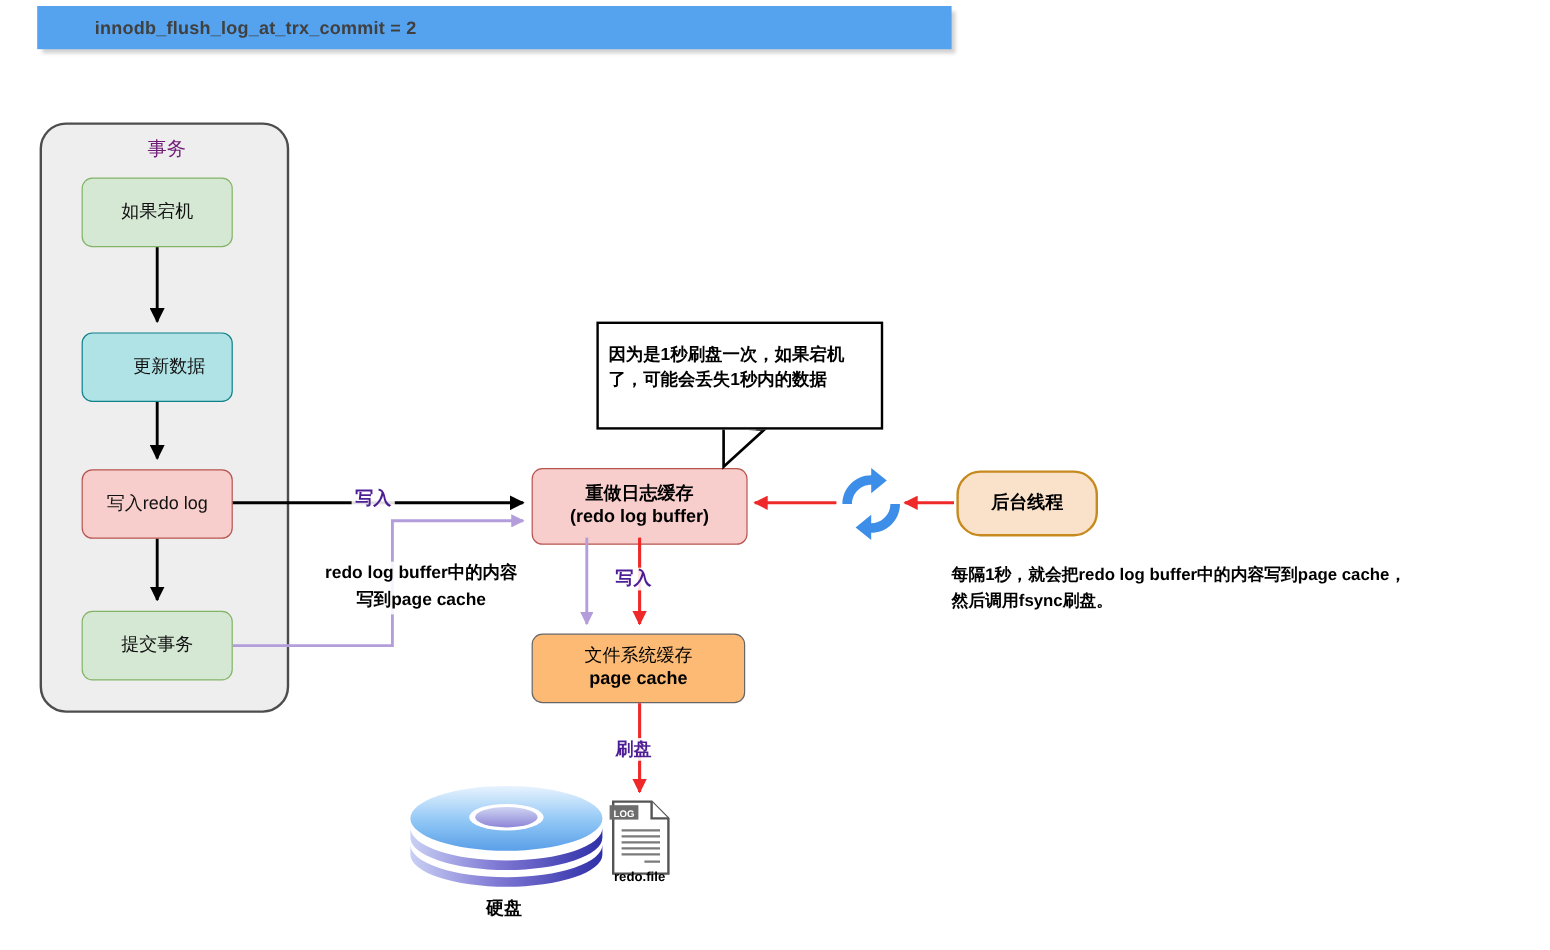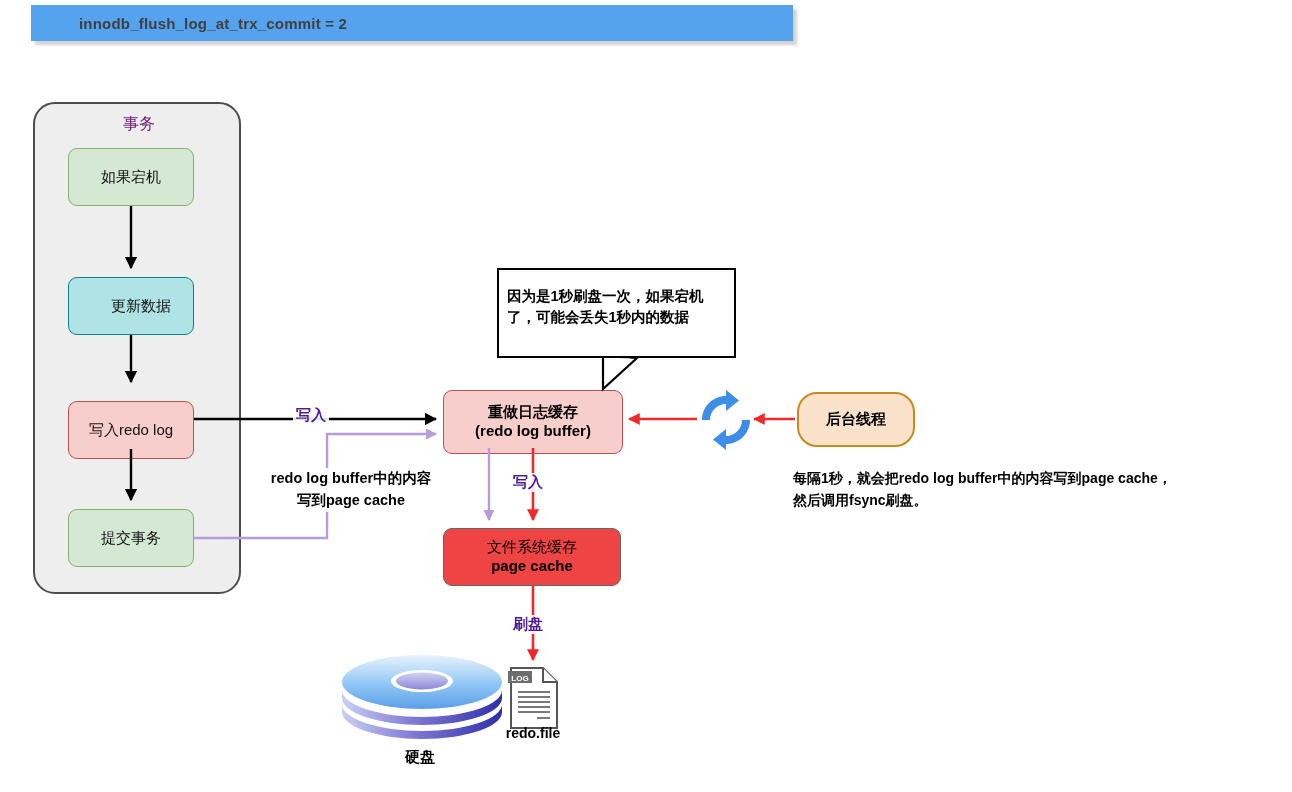--- a/index.html
+++ b/index.html
@@ -72,34 +72,34 @@
     align-items: center;
     justify-content: center;
     text-align: center;
     line-height: 1.25;
   }
   .n-begin  { left: 68px;  top: 148px; width: 126px; height: 58px;
               background: #d5e8d4; border: 1.6px solid #82b366; font-size: 15px; color:#111; }
   .n-update { left: 68px;  top: 277px; width: 126px; height: 58px;
               background: #b0e3e6; border: 1.8px solid #0e8088; font-size: 15px; color:#111;padding-left:20px; }
   .n-writeredo{left: 68px; top: 391px; width: 126px; height: 58px;
-              background: #f8cecc; border: 1.6px solid #b85450; font-size: 15px; color:#111;margin-top:10px; }
+              background: #f8cecc; border: 1.6px solid #b85450; font-size: 15px; color:#111; }
   .n-commit { left: 68px;  top: 509px; width: 126px; height: 58px;
               background: #d5e8d4; border: 1.6px solid #82b366; font-size: 15px; color:#111; }
 
   .n-redobuf {
     left: 443px; top: 390px; width: 180px; height: 64px;
     background: #f8cecc; border: 1.8px solid #b85450;
     font-size: 15px; font-weight: bold; color:#000;
   }
   .n-redobuf .l2 { font-weight: bold; }
 
   .n-pagecache {
     left: 443px; top: 528px; width: 178px; height: 58px;
-    background: #ef4444; border: 1.8px solid #666666;
+    background: #fdba74; border: 1.8px solid #666666;
     font-size: 15px; color:#000;
   }
   .n-pagecache .l1 { font-weight: normal; }
   .n-pagecache .l2 { font-weight: bold; }
 
   .n-bgthread {
     left: 797px; top: 392px; width: 118px; height: 55px;
     background: #fae2ca; border: 2px solid #c68a1e;
     font-size: 15px; font-weight: bold; color:#000;
     border-radius: 20px;
@@ -166,21 +166,21 @@
     color: #000;
     line-height: 1.55;
     z-index: 5;
   }
 
   .lbl-redofile {
     position: absolute;
     left: 475px; top: 725px;
     width: 116px;
     text-align: center;
-    font-size: 14px;
+    font-size: 11px;
     font-weight: bold;
     color: #000;
   }
   .lbl-disk {
     position: absolute;
     left: 362px; top: 748px;
     width: 116px;
     text-align: center;
     font-size: 15px;
     font-weight: bold;

